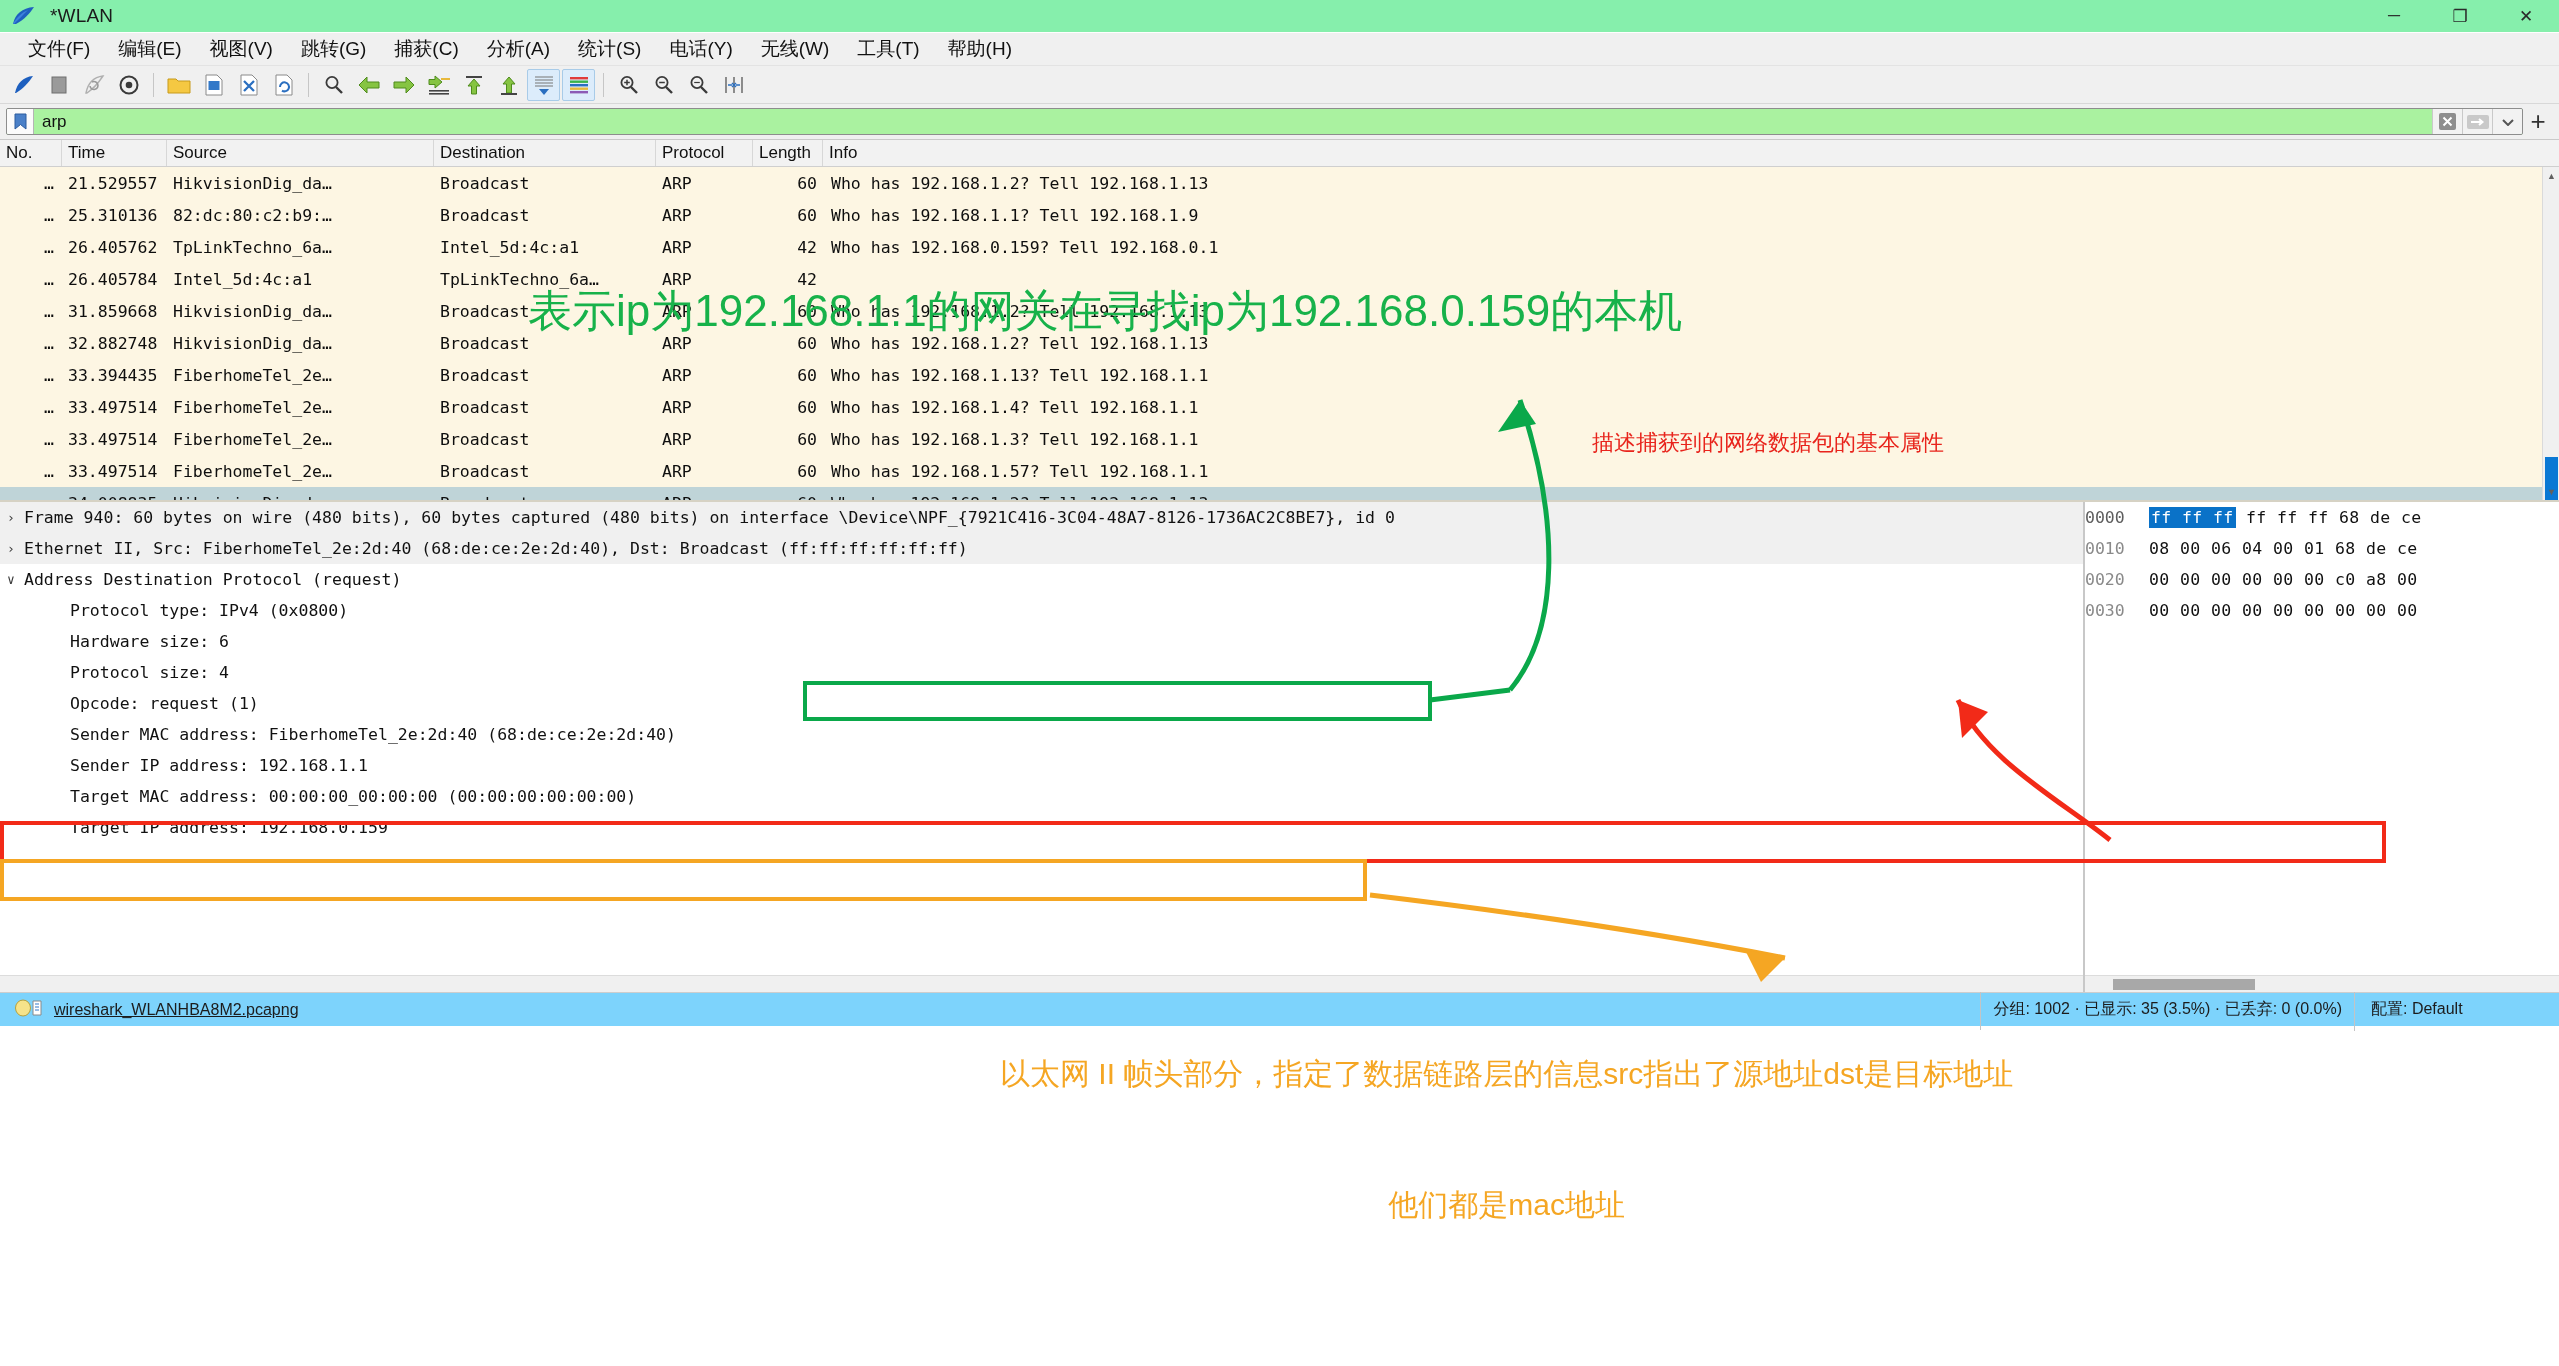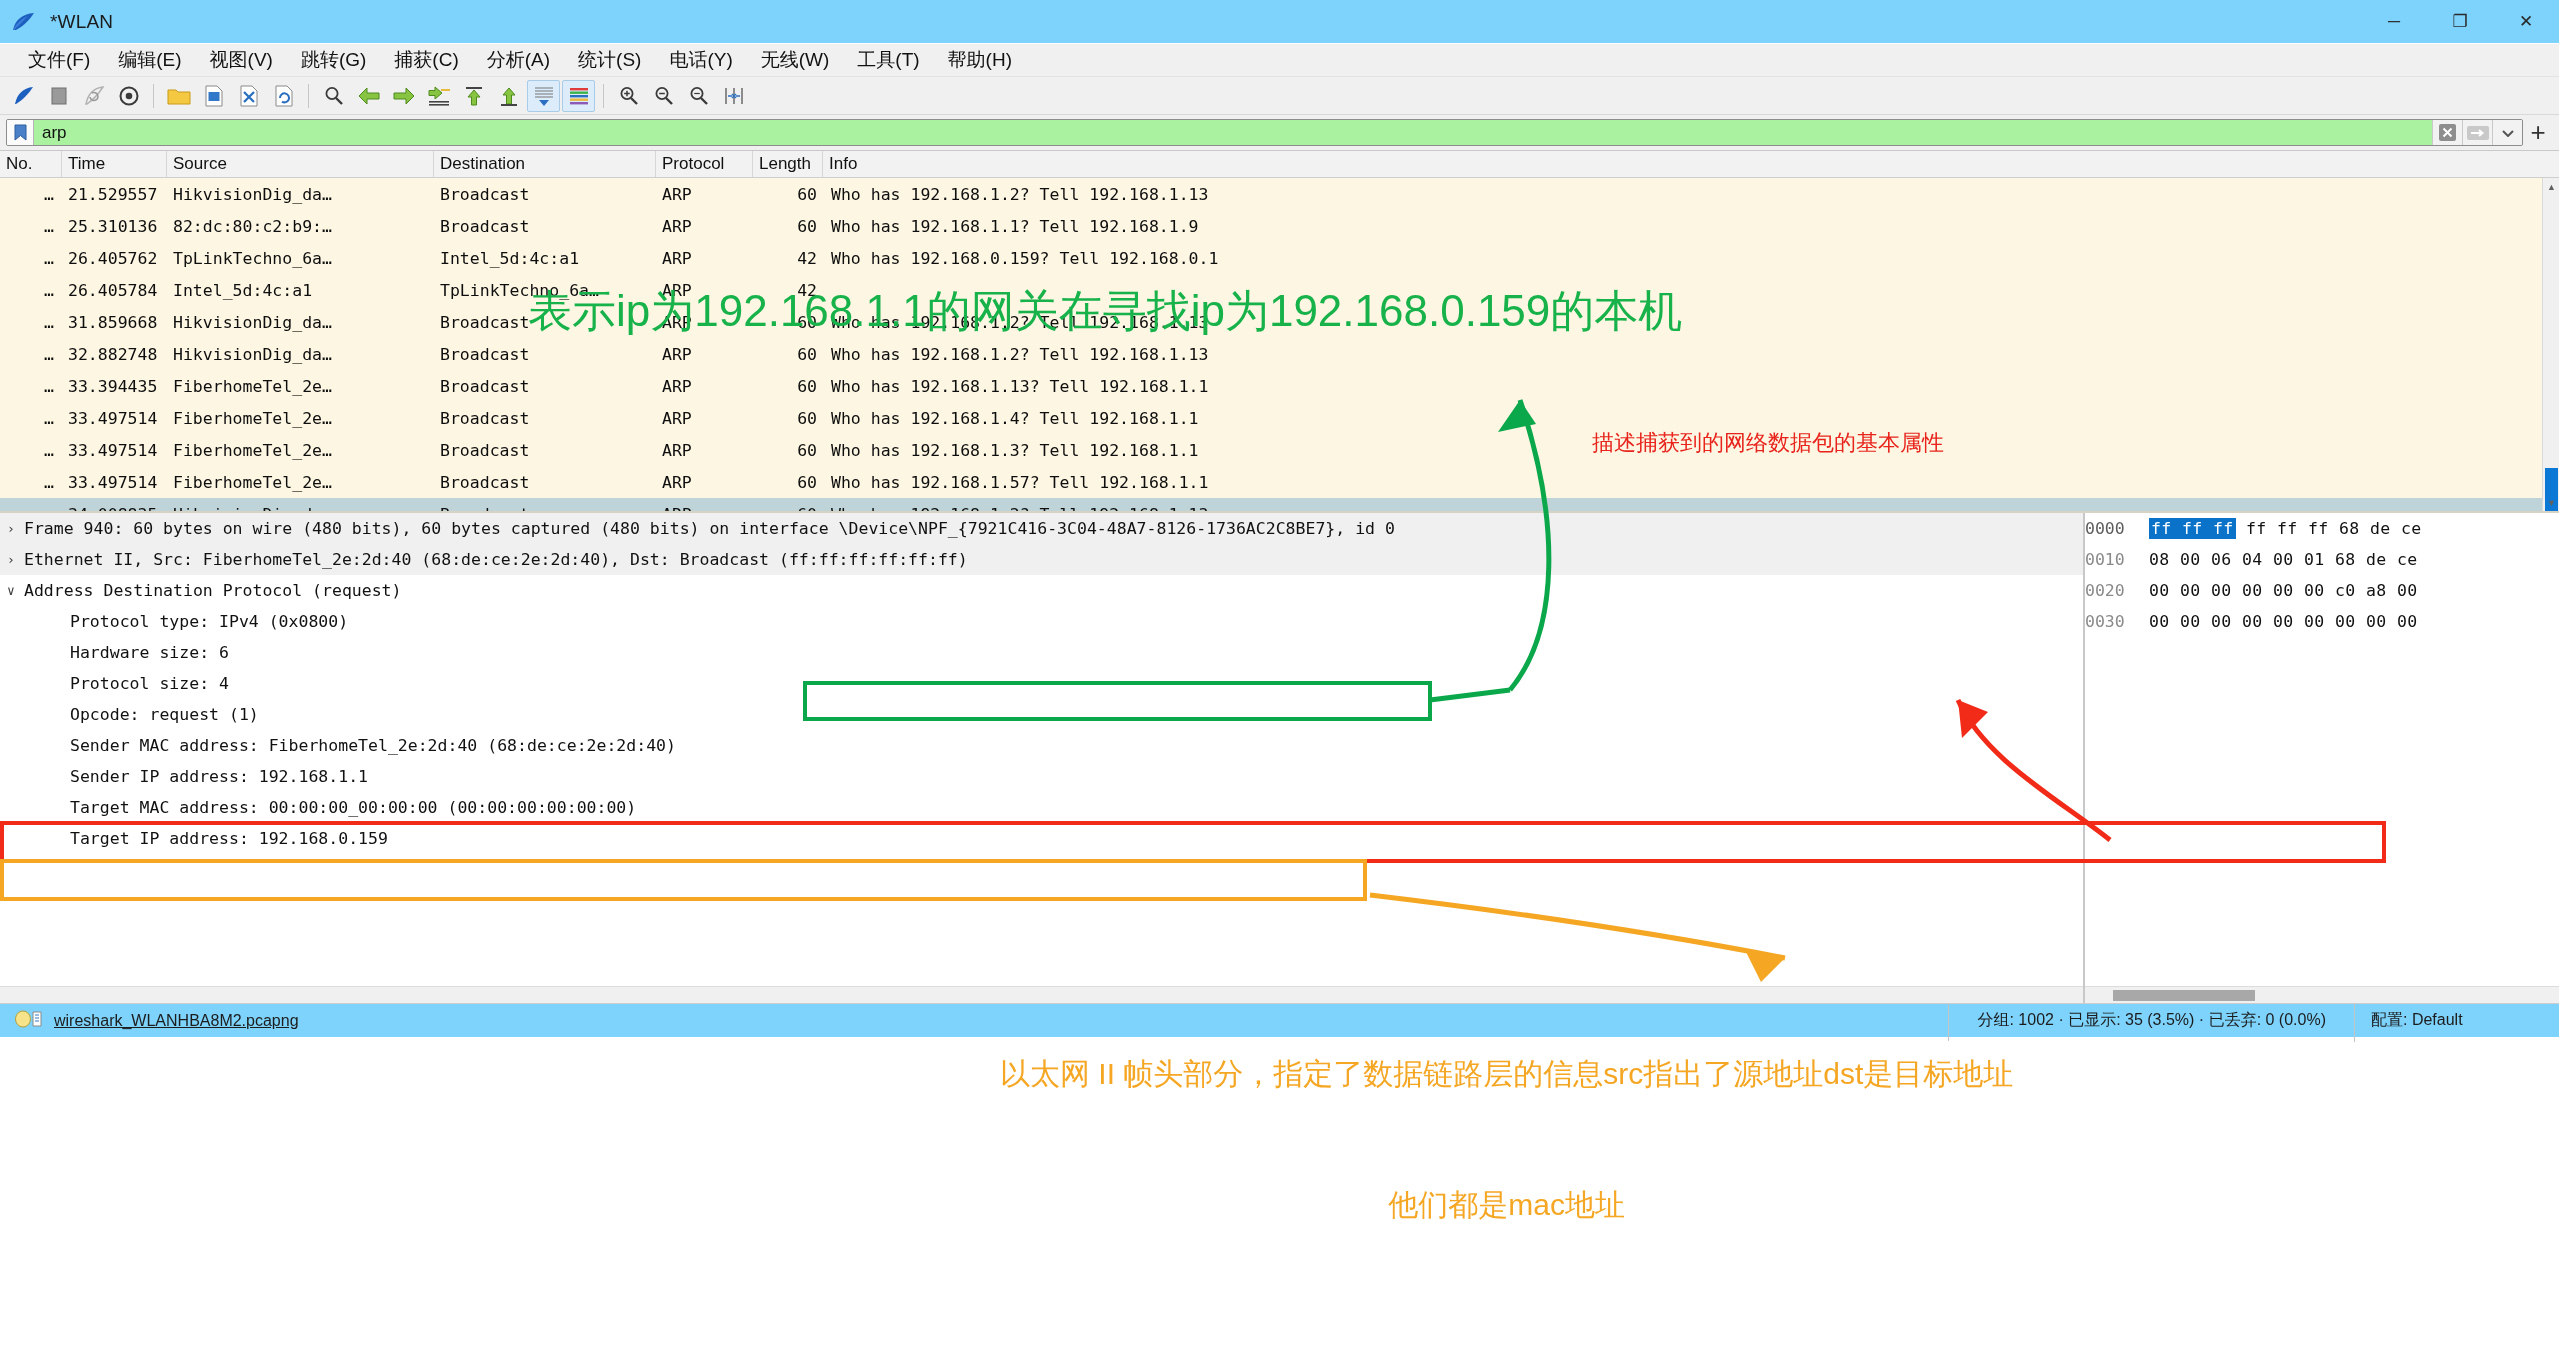--- a/index.html
+++ b/index.html
@@ -6,22 +6,22 @@
     margin: 0; padding: 0;
     width: 2559px; height: 1366px;
     overflow: hidden;
     background: #ffffff;
     font-family: "Liberation Sans", sans-serif;
   }
   * { box-sizing: border-box; }
 
   
   #titlebar {
-    height: 44px;
-    background: #7dd3fc;
+    height: 33px;
+    background: #86efac;
     display: flex;
     align-items: center;
     border-bottom: 1px solid #ffffff;
     position: relative;
   }
   #app-icon {
     width: 26px; height: 20px;
     margin-left: 12px; margin-right: 12px;
     position: relative;
   }
@@ -244,21 +244,21 @@
     border-top: 1px solid #cdcdcd;
     display: flex;
     align-items: center;
     font-size: 16px;
     color: #1c1c1c;
   }
   #status-left { display: flex; align-items: center; padding-left: 14px; gap: 10px; }
   #sb-file { text-decoration: underline; }
   #status-mid {
     margin-left: auto;
-    padding: 0 28px;
+    padding: 0 12px;
     border-left: 1px solid #c4c4c4;
     height: 40px; display:flex; align-items:center;
   }
   #status-right {
     width: 205px;
     border-left: 1px solid #c4c4c4;
     height: 42px; display:flex; align-items:center; padding-left: 16px;
   }
 
   

